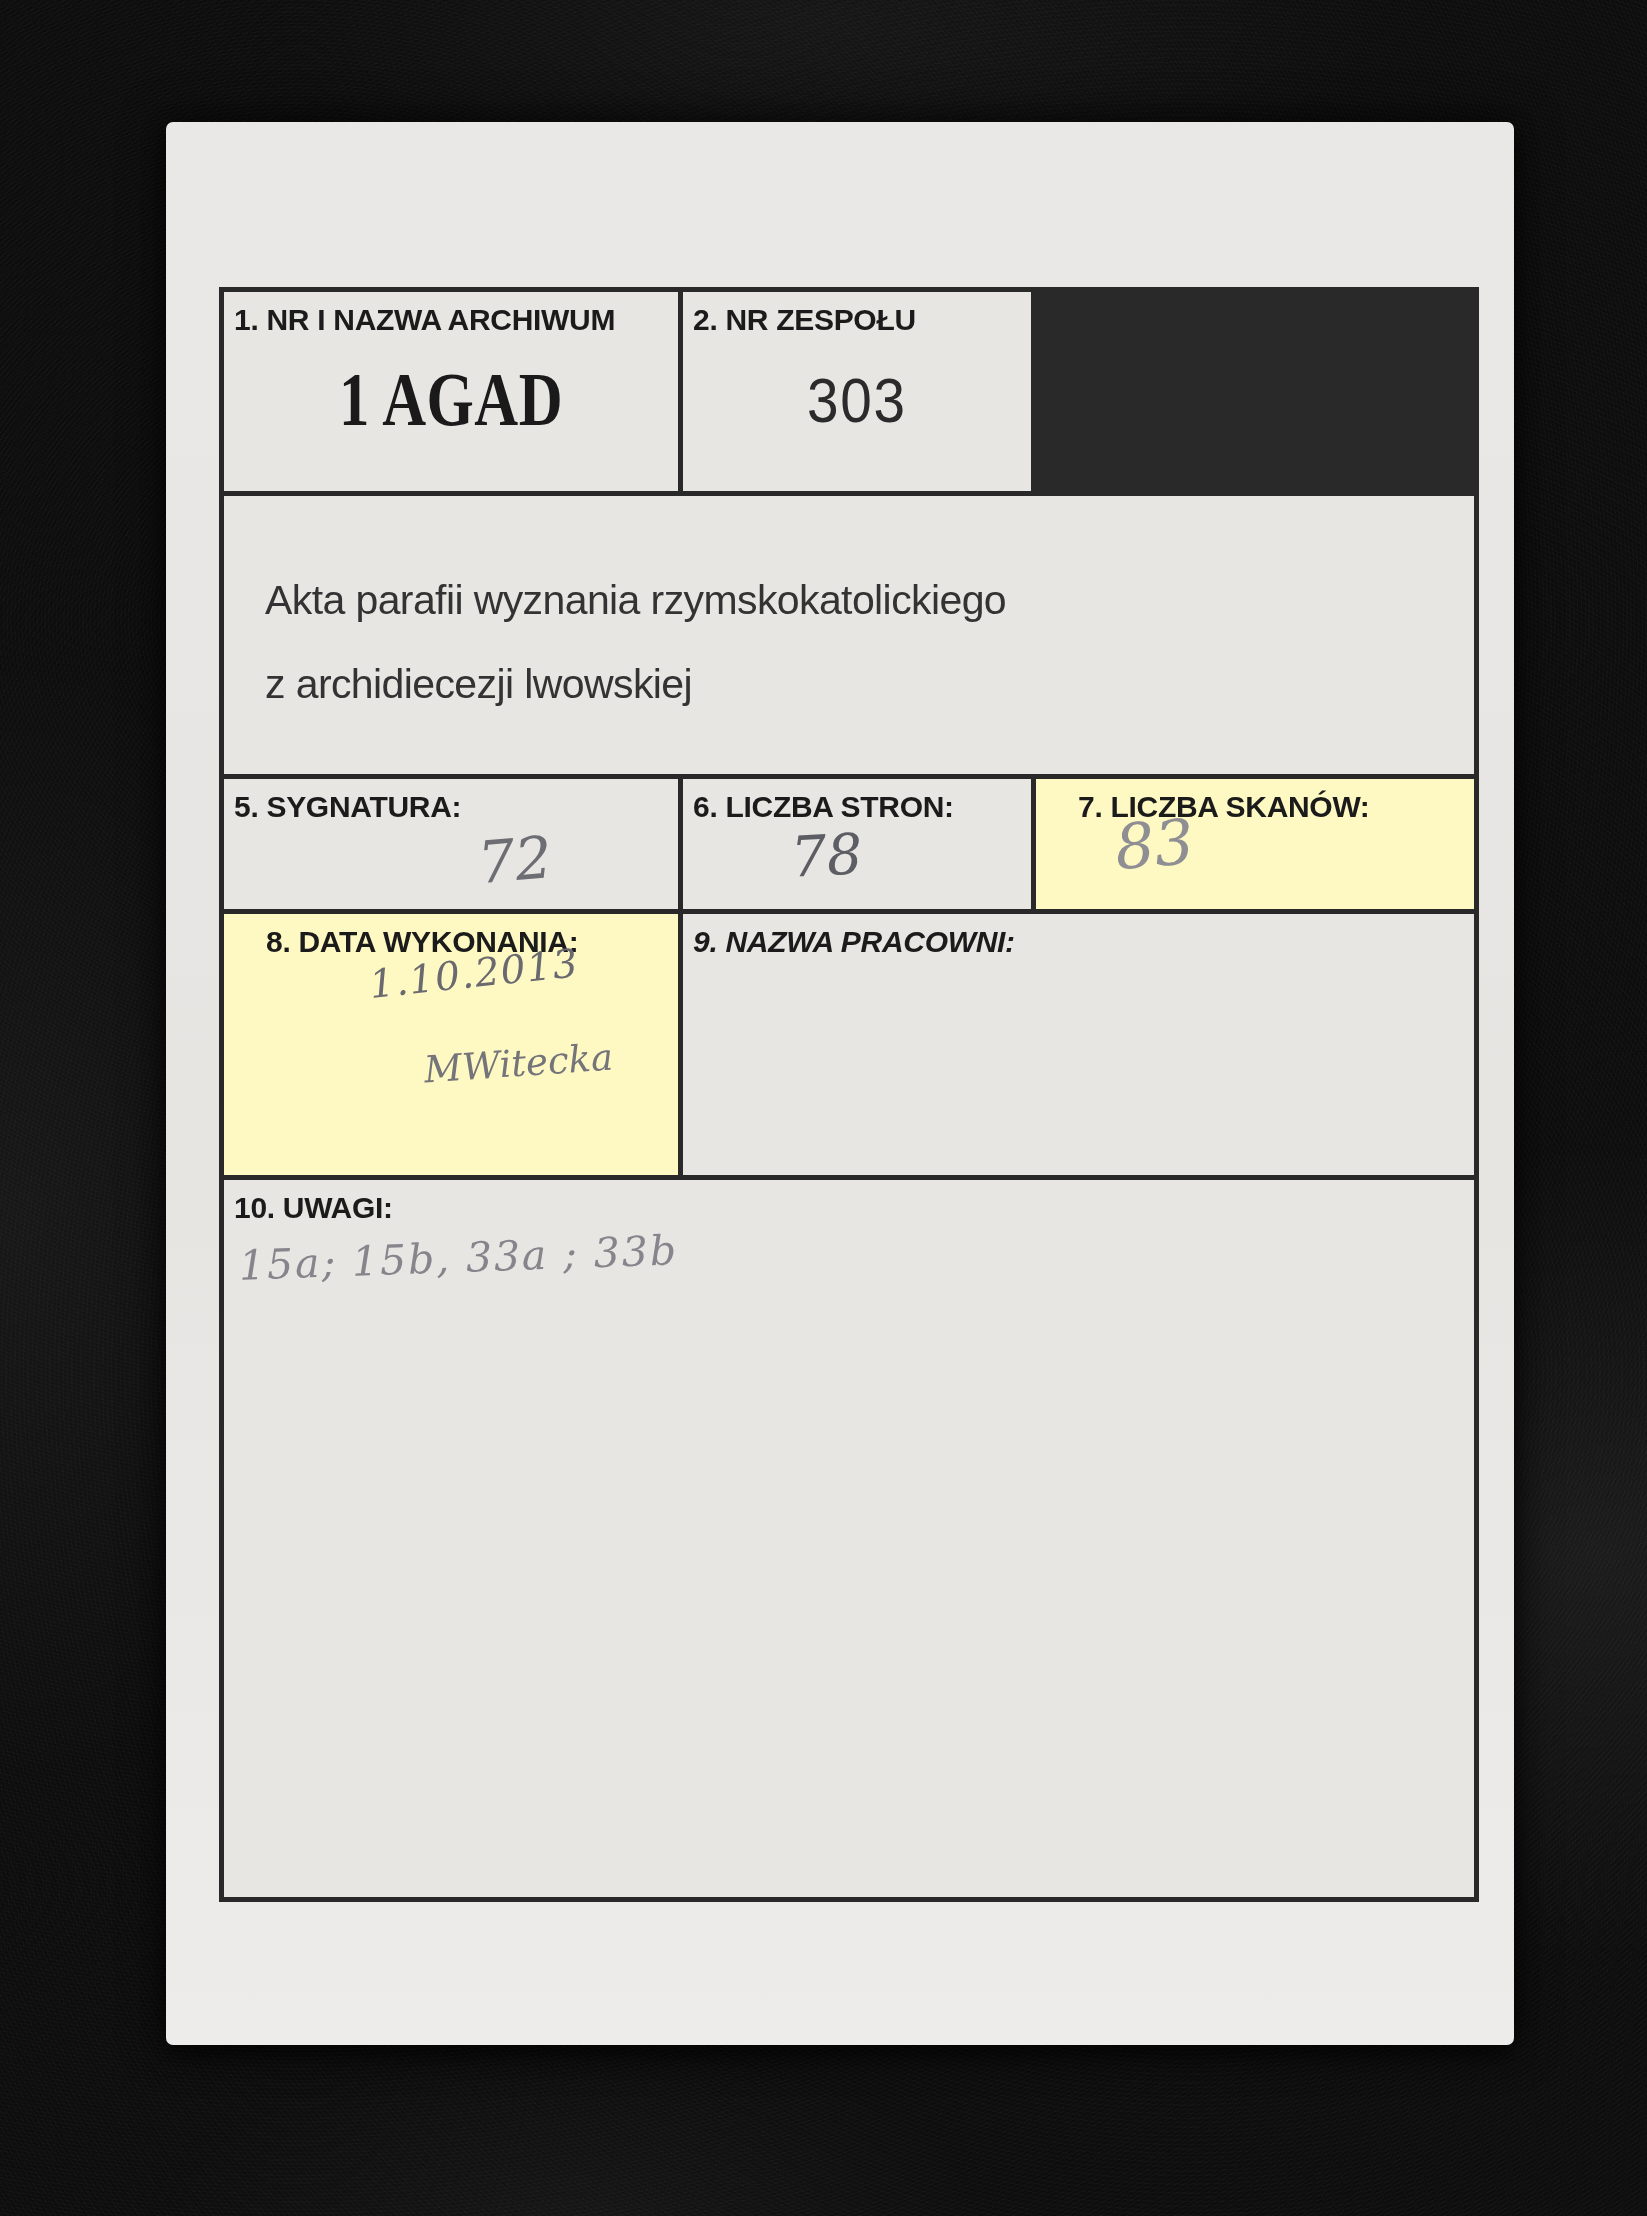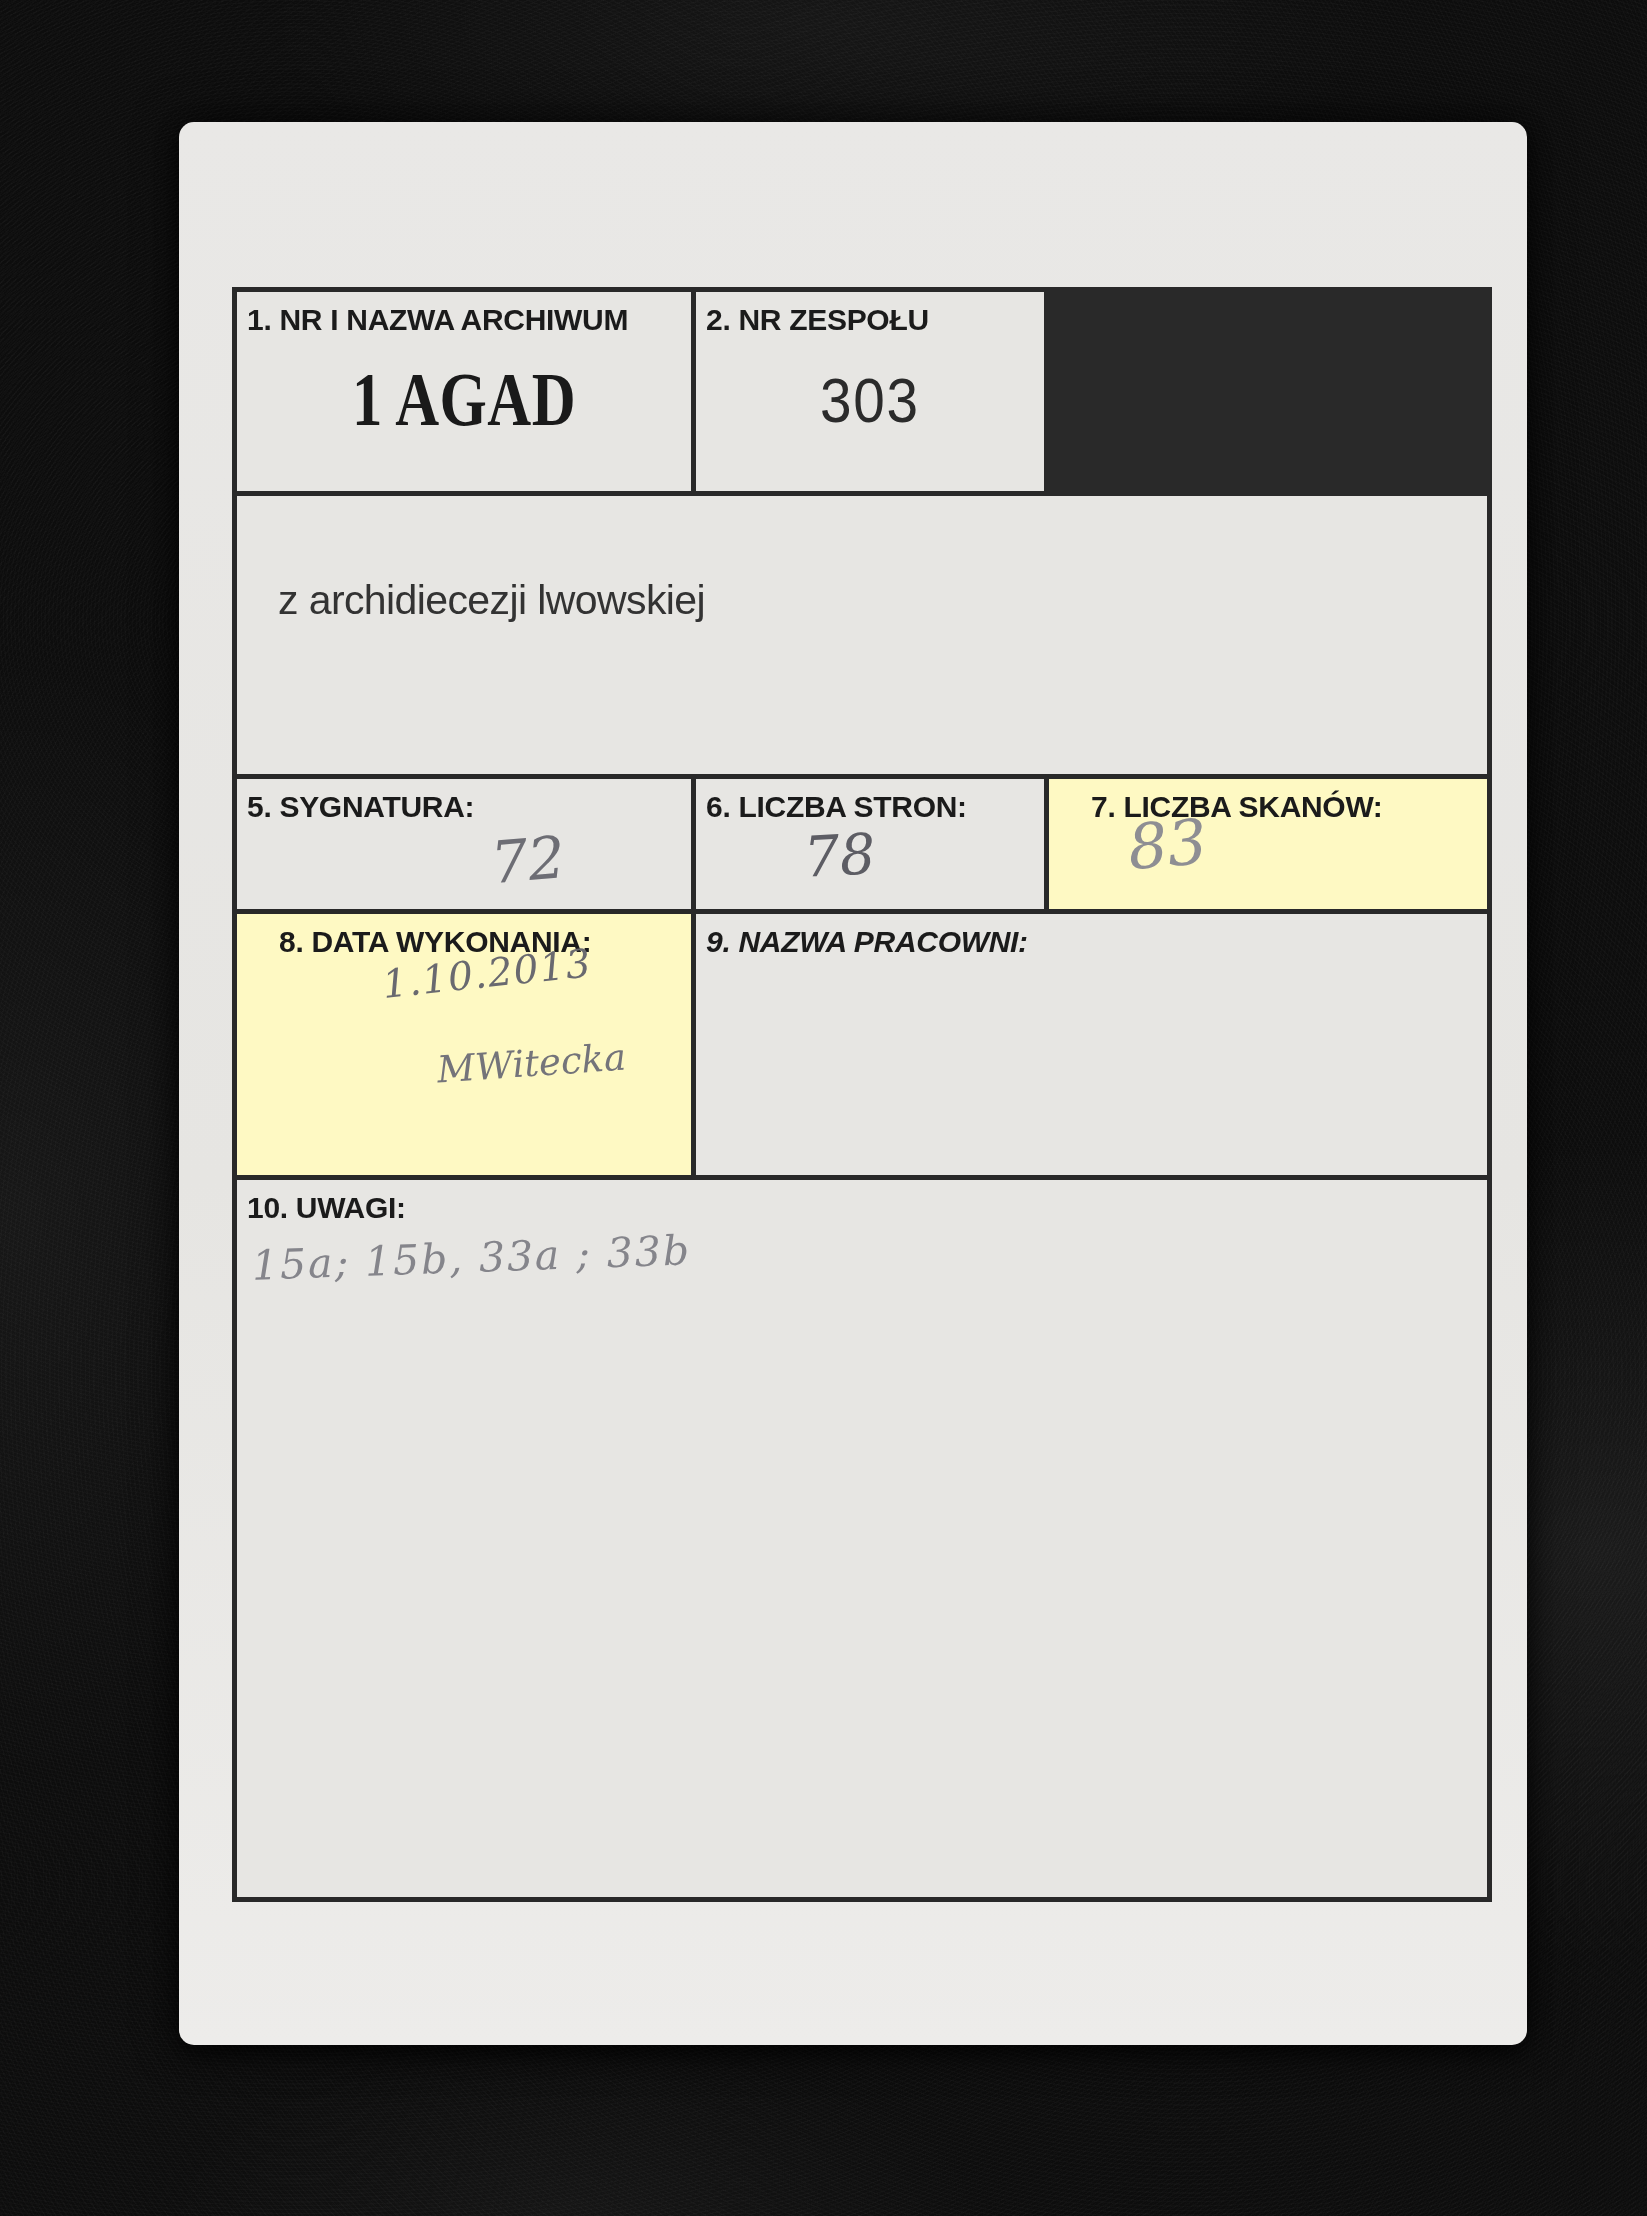--- a/index.html
+++ b/index.html
@@ -16,23 +16,23 @@
     font-family:"Liberation Sans", sans-serif;
   }
   .grain{
     position:absolute;inset:0;pointer-events:none;
     background-image:
       repeating-radial-gradient(circle at 18% 28%, rgba(255,255,255,0.016) 0 1.3px, transparent 1.3px 3.8px),
       repeating-radial-gradient(circle at 72% 62%, rgba(255,255,255,0.016) 0 1.3px, transparent 1.3px 4.4px),
       repeating-radial-gradient(circle at 45% 85%, rgba(255,255,255,0.012) 0 0.6px, transparent 0.6px 3.2px);
   }
   .paper{
-    position:absolute;left:179px;top:122px;width:1348px;height:1923px;
+    position:absolute;left:166px;top:122px;width:1348px;height:1923px;
     background:linear-gradient(180deg,#e9e8e6 0%,#e6e5e2 55%,#edecea 100%);
-    border-radius:15px;
+    border-radius:7px;
     box-shadow:0 0 44px rgba(0,0,0,0.7), 0 8.9px 21.5px rgba(0,0,0,0.55);
   }
   .form{
     position:absolute;left:53px;top:165px;width:1260px;height:1615px;
     box-sizing:border-box;
     border:5.7px solid #292929;
     background:#292929;
     display:grid;
     grid-template-columns:454px 348px 1fr;
     grid-template-rows:199px 278px 130px 261px 1fr;
@@ -93,20 +93,21 @@
       </div>
 
       <div class="cell">
         <span class="label">2. NR ZESPOŁU</span>
         <div class="v-fonds">303</div>
       </div>
 
 
       <div class="cell span3">
         <div class="v-name">
+          <div>Akta parafii wyznania rzymskokatolickiego</div>
           <div>z archidiecezji lwowskiej</div>
         </div>
       </div>
 
       <div class="cell">
         <span class="label">5. SYGNATURA:</span>
         <span class="hand h-sig">72</span>
       </div>
 
       <div class="cell">

